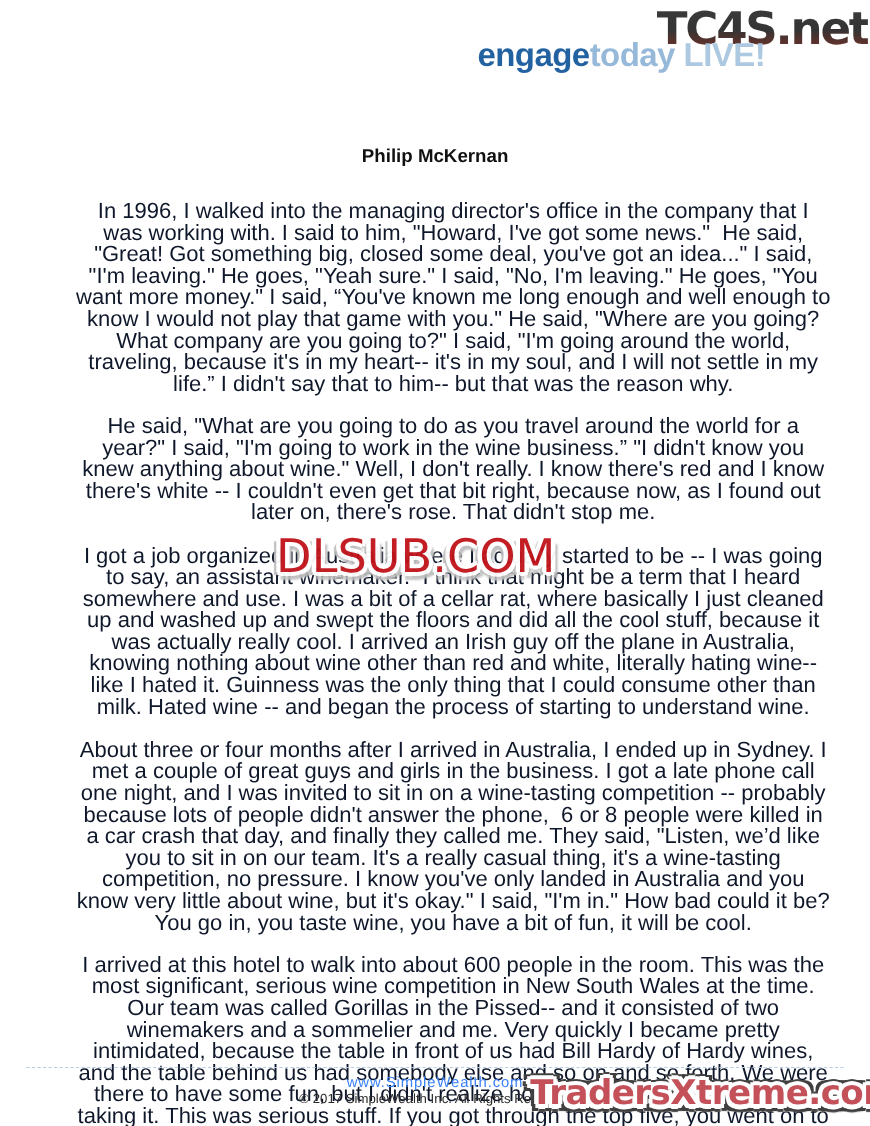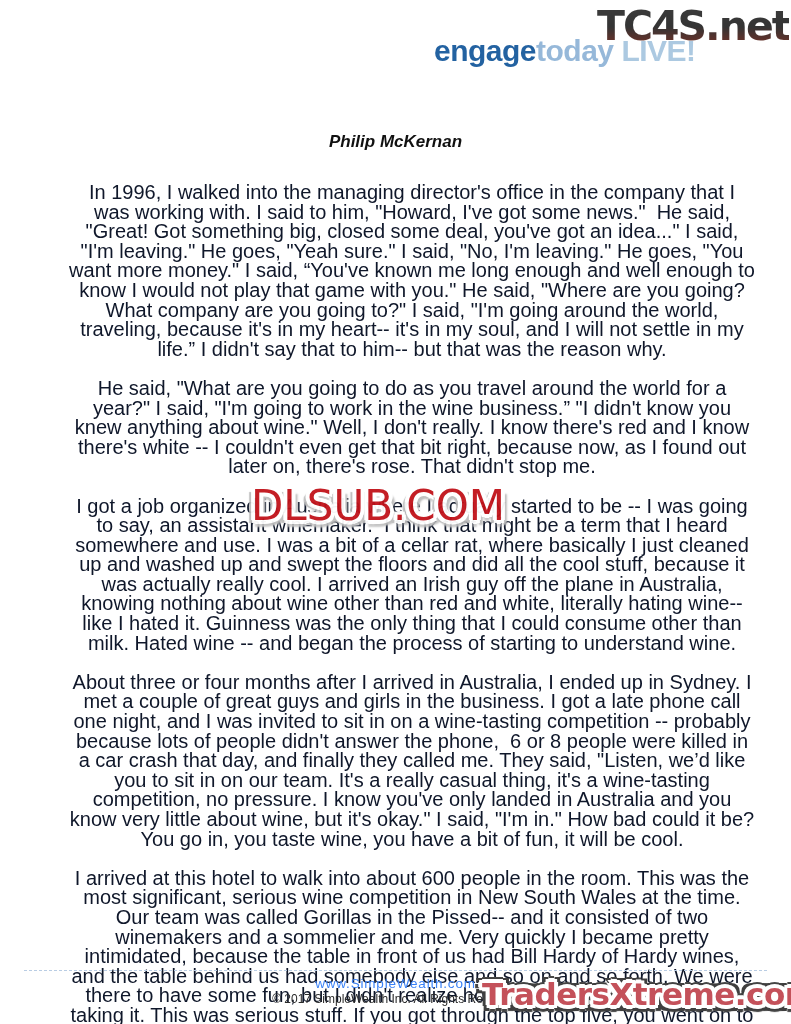--- a/index.html
+++ b/index.html
@@ -46,21 +46,20 @@
   }
   .logo .p1 { color: #1b5c9e; }
   .logo .p2 { color: #92b6d8; }
   .logo .p3 { color: #a9c7e0; }
 
   
   .doc-header { padding-top: 132px; text-align: center; }
   .speaker {
     font-size: 17px;
     font-weight: bold;
-    font-style: italic;
     color: #111111;
   }
   .doc-title {
     margin-top: 5px;
     font-size: 26px;
     font-weight: bold;
     color: #3a6bb2;
   }
 
   

